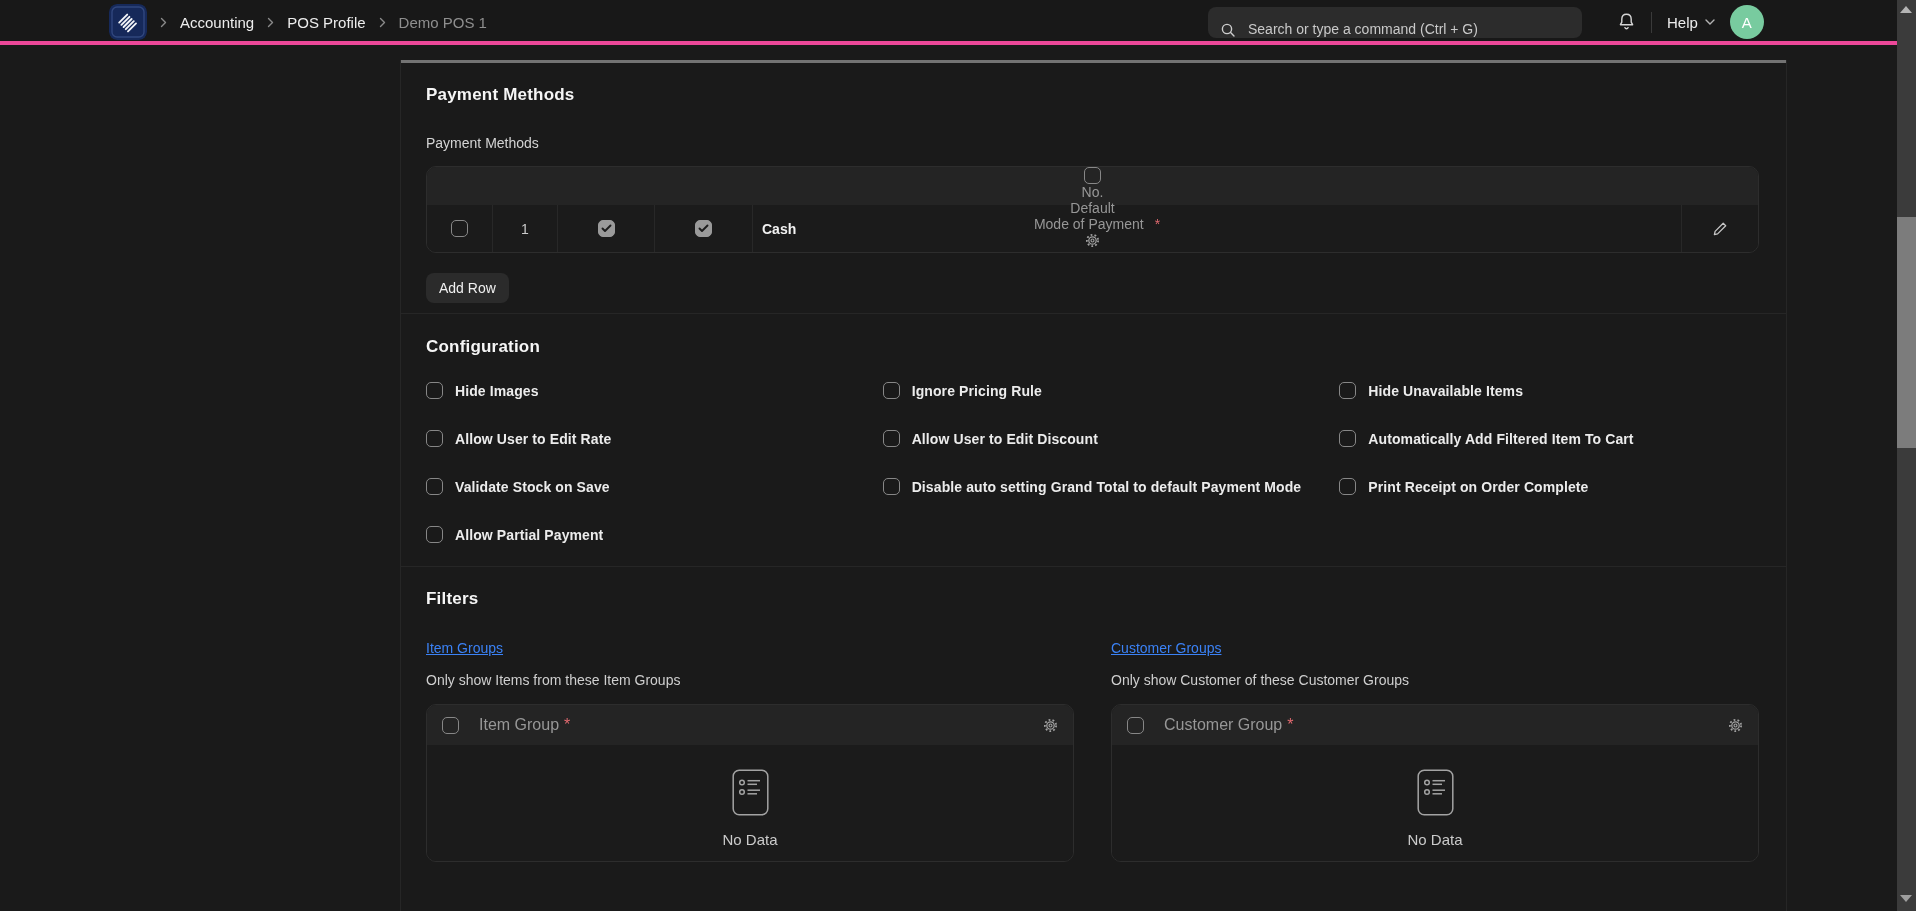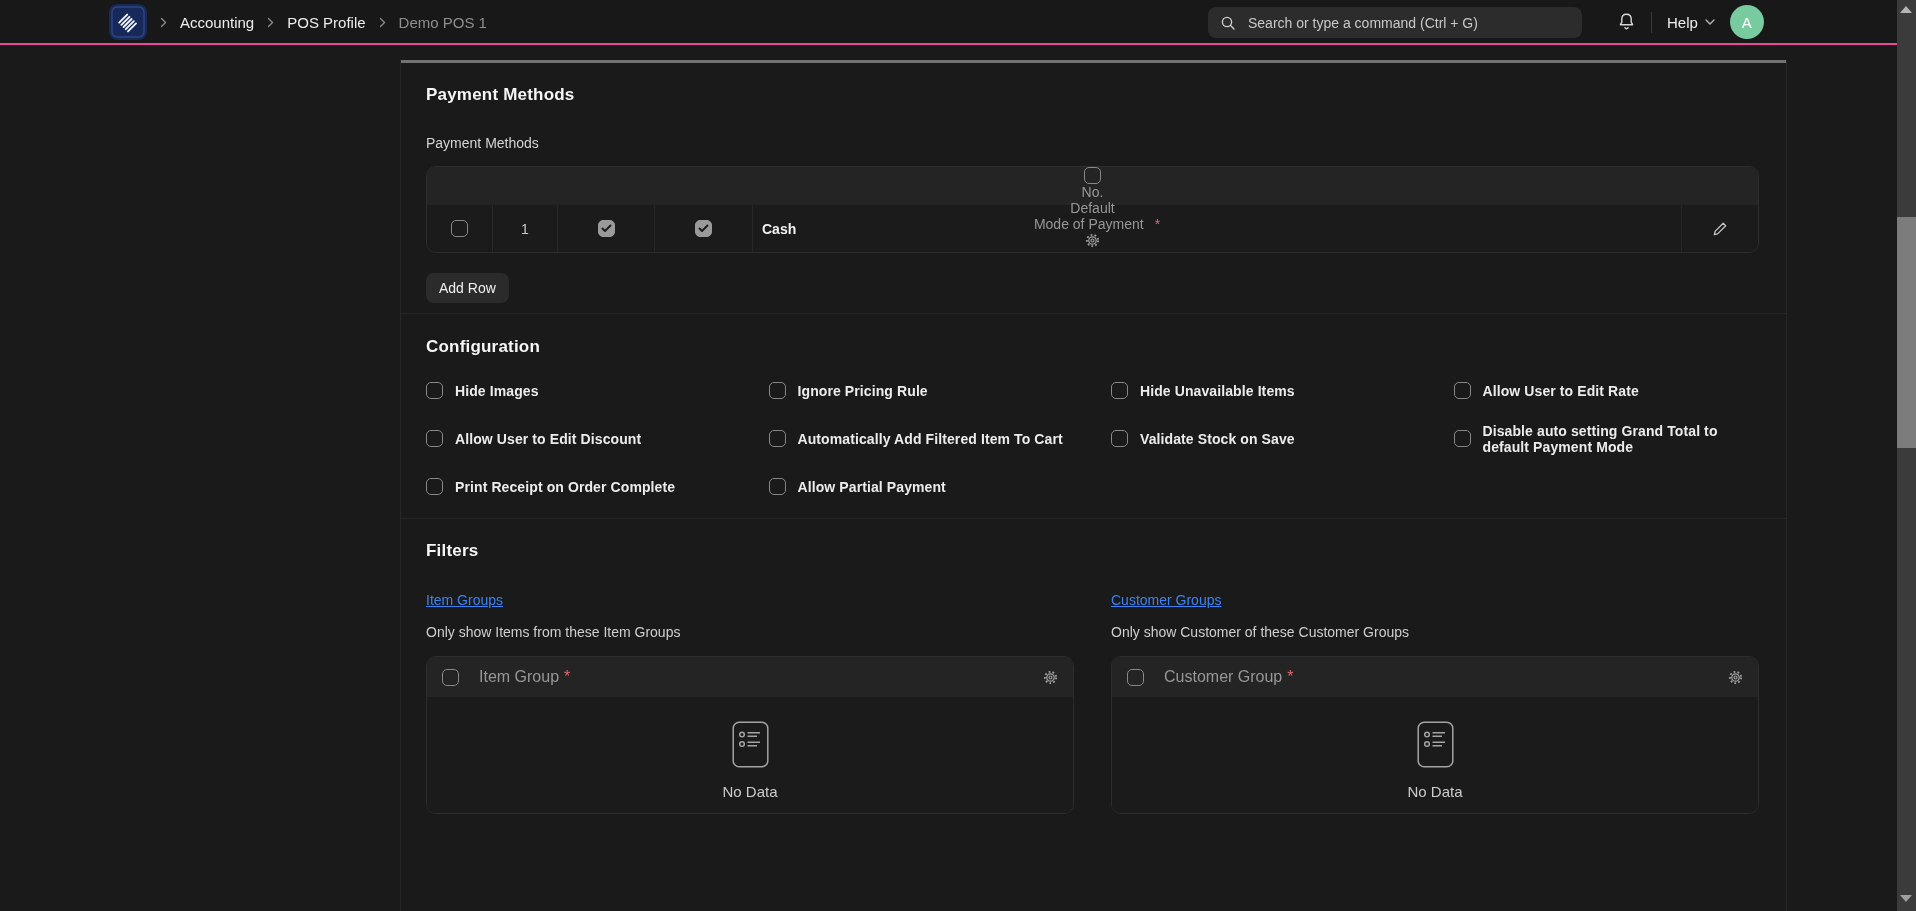--- a/index.html
+++ b/index.html
@@ -6,31 +6,31 @@
   html,body { margin:0; padding:0; }
   body {
     width:1916px; height:911px; overflow:hidden; position:relative;
     background:#1a1a1a; color:#e8e8e8;
     font-family:"Liberation Sans", sans-serif;
   }
 
   
   .navbar {
     position:absolute; top:0; left:0; width:1916px; height:45px;
-    background:#181818; border-bottom:2px solid #ec4899;
+    background:#181818; border-bottom:4px solid #ec4899;
   }
   .breadcrumbs { position:absolute; left:109px; top:0; height:44px; display:flex; align-items:center; gap:13px; font-size:15px; }
   .logo { width:38px; height:36px; border-radius:8px; overflow:hidden; flex:0 0 auto; }
   .crumb { color:#ededed; font-weight:500; white-space:nowrap; }
   .crumb.muted { color:#8f8f8f; font-weight:400; }
   .chev { display:flex; align-items:center; }
 
   .searchbar {
     position:absolute; left:1208px; top:7px; width:374px; height:31px;
-    background:#2c2c2c; border-radius:8px; display:flex; align-items:center;
+    background:#2c2c2c; border-radius:8px; display:flex; align-items:flex-end;
     padding:0 12px; gap:10px;
   }
   .searchbar input {
     flex:1; background:transparent; border:none; outline:none;
     color:#d6d6d6; font-size:14px; font-family:inherit;
   }
   .searchbar input::placeholder { color:#c9c9c9; opacity:1; }
 
   .nav-right { position:absolute; left:1617px; top:0; height:44px; display:flex; align-items:center; gap:15px; }
   .v-divider { width:1px; height:21px; background:#3a3a3a; }
@@ -89,21 +89,21 @@
   }
 
   .section-divider { border:none; border-top:1px solid #262626; margin:0 -27px 0 -25px; }
   .mt-div1 { margin-top:10px; }
   .mt-div2 { margin-top:23px; }
   .mt-config-title { margin-top:21px; }
   .mt-filters-title { margin-top:20px; }
 
   
   .config-grid {
-    margin-top:23px; display:grid; grid-template-columns:1fr 1fr 1fr 1fr;
+    margin-top:23px; display:grid; grid-template-columns:1fr 1fr 1fr;
     column-gap:37px; row-gap:31px;
   }
   .check-item { display:flex; align-items:center; gap:12px; height:17px; cursor:pointer; }
   .check-item .check-label { font-size:14px; font-weight:700; color:#ececec; letter-spacing:.1px; }
 
   
   .filters-grid { margin-top:29px; display:grid; grid-template-columns:1fr 1fr; column-gap:37px; }
   .filter-label { font-size:14px; line-height:17px; color:#3b82f6;text-decoration:underline; }
   .filter-desc  { margin-top:15px; font-size:14px; line-height:17px; color:#cfcfcf; }
   .filter-table { margin-top:15px; border:1px solid #2d2d2d; border-radius:10px; overflow:hidden; }

